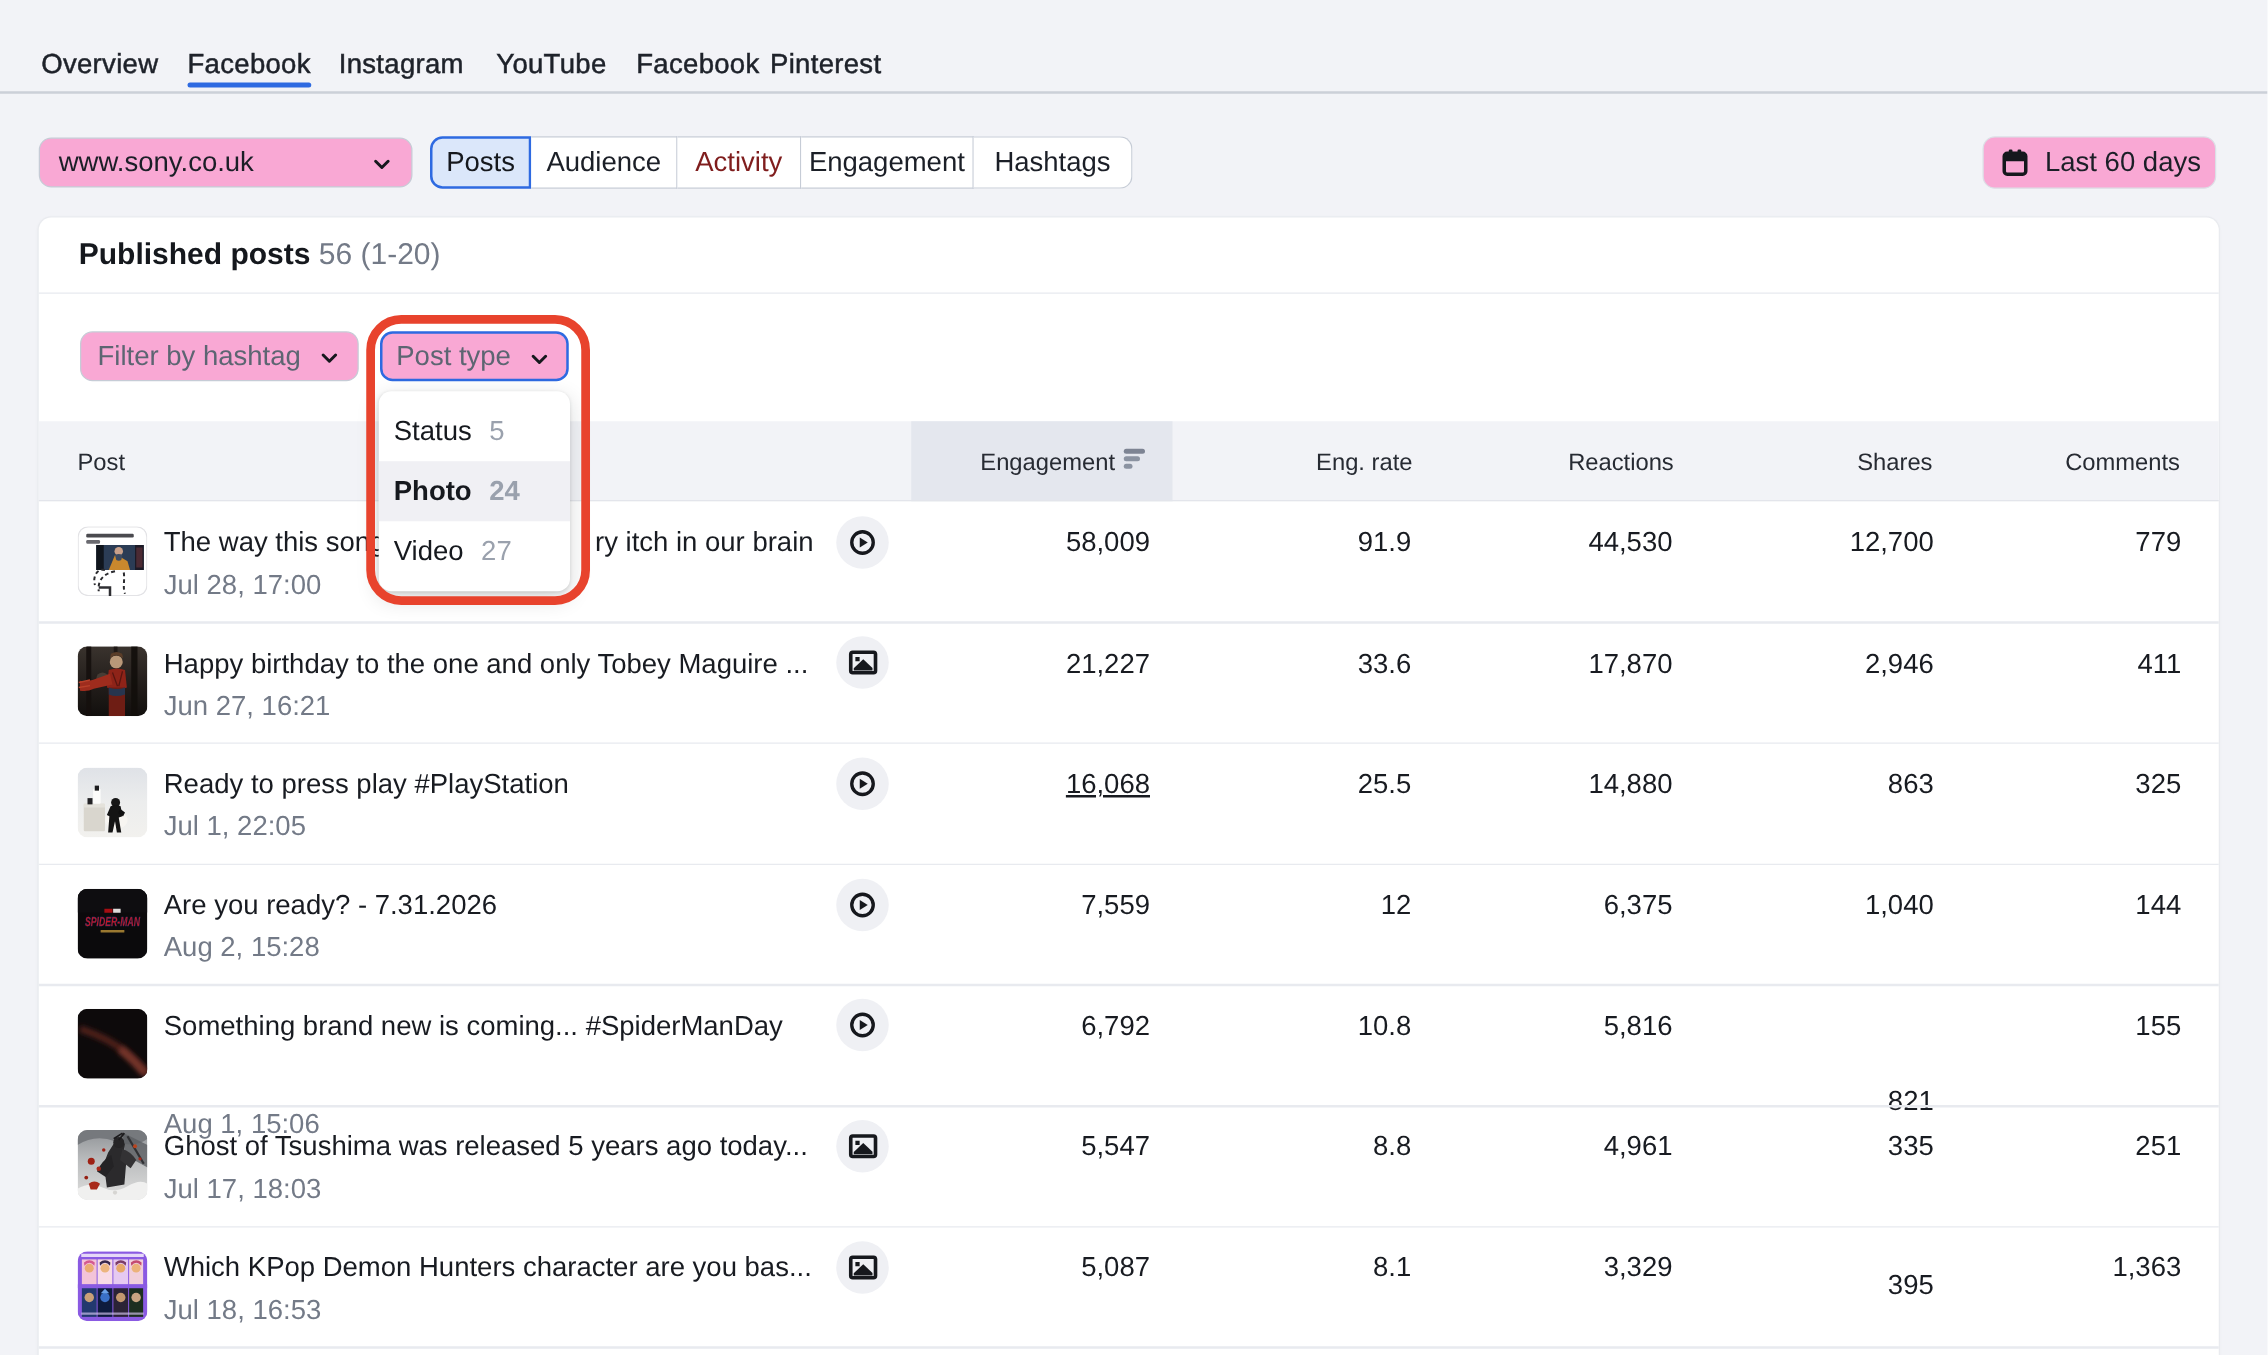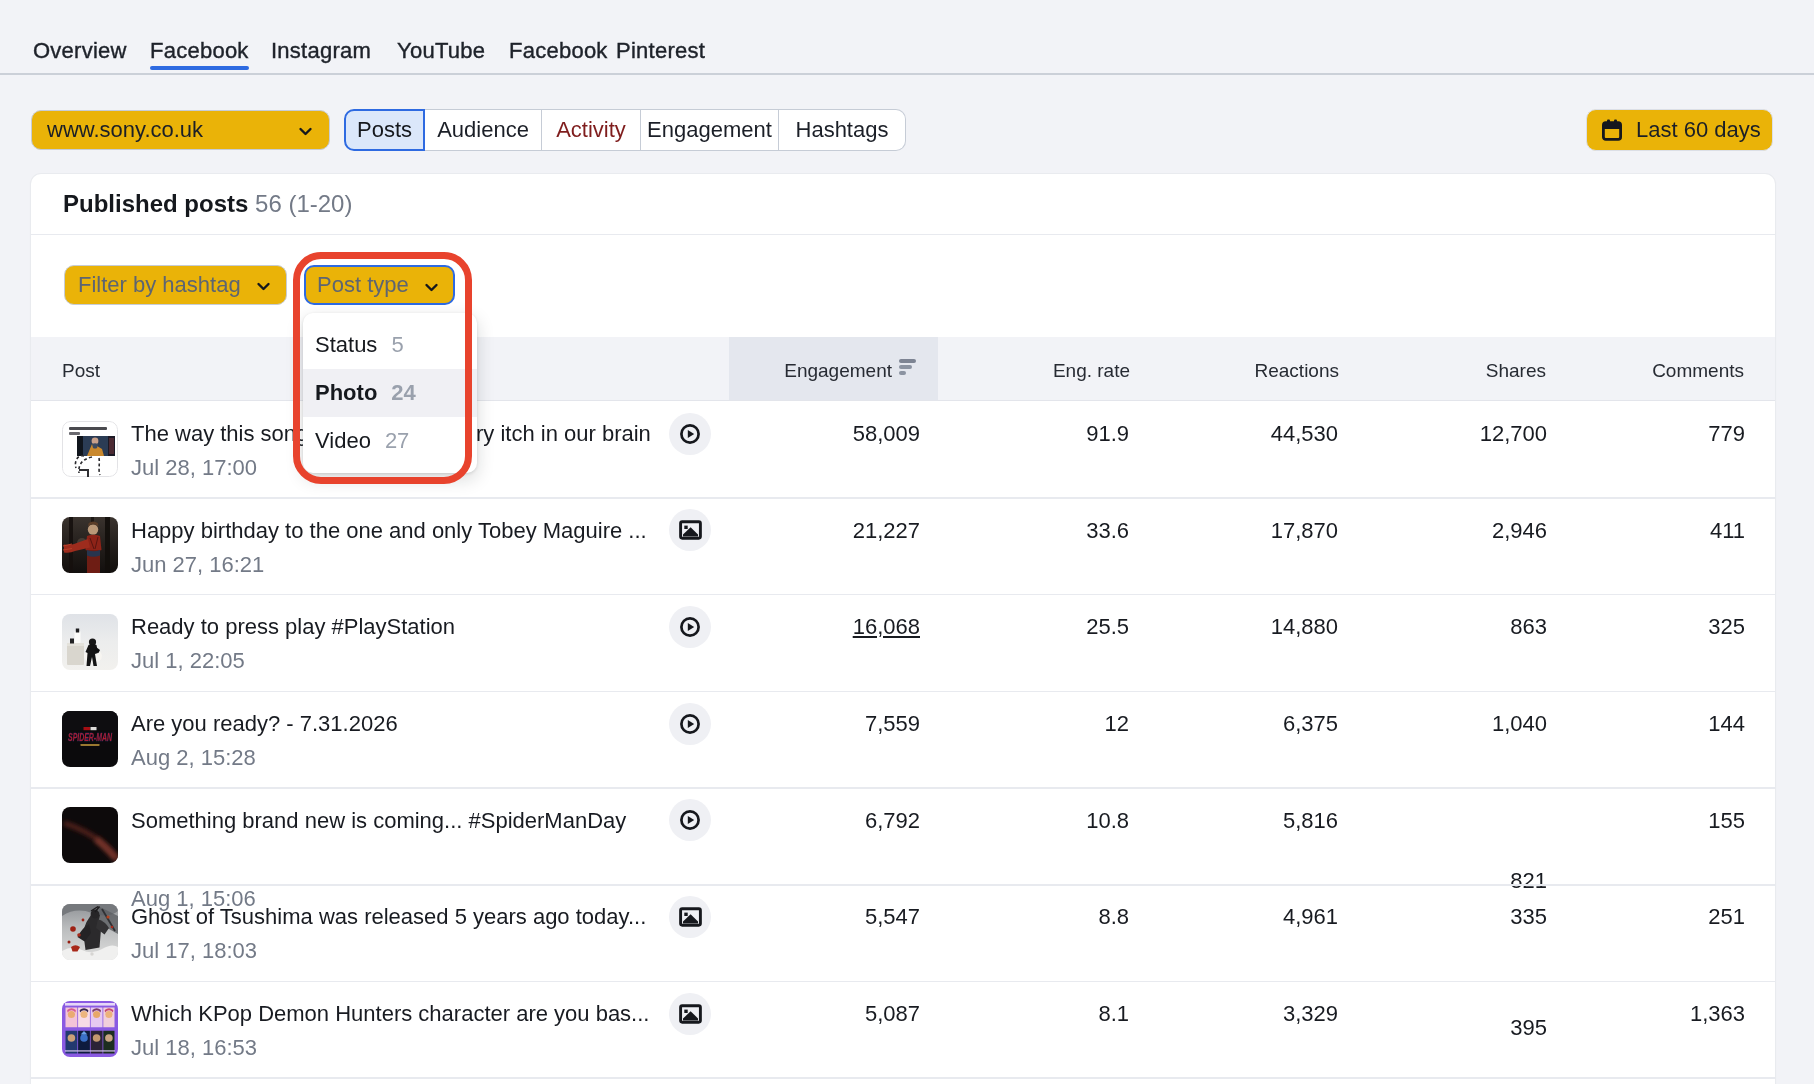--- a/index.html
+++ b/index.html
@@ -3,21 +3,21 @@
 <meta charset="utf-8">
 <style>
   html,body{margin:0;padding:0;}
   body{width:1814px;height:1084px;position:relative;overflow:hidden;
        background:#f2f3f7;font-family:"Liberation Sans",sans-serif;
        -webkit-font-smoothing:antialiased;}
   .abs{position:absolute;}
   .nav{font-size:22px;font-weight:500;color:#1e222a;letter-spacing:.25px;line-height:1;-webkit-text-stroke:.4px #1e222a;}
   .btxt{font-size:22px;color:#1b1f27;line-height:1;}
   .gtxt{color:#5d6572;}
-  .ctl{position:absolute;background:#eab308;border:1.5px solid #c6ccd6;border-radius:10px;
+  .ctl{position:absolute;background:#f9a8d4;border:1.5px solid #c6ccd6;border-radius:10px;
        display:flex;align-items:center;box-sizing:border-box;}
   .num{position:absolute;font-size:22px;color:#181b21;line-height:1;text-align:right;width:300px;}
   .title{position:absolute;font-size:22px;color:#181b21;line-height:1;white-space:nowrap;}
   .date{position:absolute;font-size:22px;color:#737a87;line-height:1;white-space:nowrap;}
   .hdr{position:absolute;font-size:19px;color:#272b33;line-height:1;}
   .circ{position:absolute;width:42px;height:42px;border-radius:50%;background:#eff0f4;
         display:flex;align-items:center;justify-content:center;}
   .thumb{position:absolute;left:62px;width:56px;height:56px;border-radius:8px;overflow:hidden;}
   .rowline{position:absolute;left:31px;width:1744px;height:1.5px;background:#e8eaef;}
   .mitem{height:48px;display:flex;align-items:center;padding:0 12px;font-size:22px;color:#16191e;}
@@ -323,20 +323,20 @@
       <path d="M5 16.6 L12.6 9.3 L20 16.4 L20 18.4 L5 18.4 Z" fill="#16181d"></path>
     </svg>
   </div>
 <div class="num" style="left:620px;top:1003.1px;">5,087</div>
 <div class="num" style="left:829px;top:1003.1px;">8.1</div>
 <div class="num" style="left:1038px;top:1003.1px;">3,329</div>
 <div class="num" style="left:1247px;top:1005px;margin-top:12px;">395</div>
 <div class="num" style="left:1445px;top:1003.1px;">1,363</div>
 <div class="rowline" style="top:1077.4px;"></div>
 
-<div class="abs" style="left:303px;top:313px;width:174px;height:160px;background:#fff;border-radius:10px;
+<div class="abs" style="left:303px;top:313px;width:153px;height:160px;background:#fff;border-radius:10px;
      box-shadow:0 1px 3px rgba(20,22,26,.12), 0 6px 18px rgba(20,22,26,.16);padding:8px 0;box-sizing:border-box;z-index:40;">
   <div class="mitem">Status <span class="mcount">5</span></div>
   <div class="mitem" style="background:#f0f0f4;font-weight:bold;">Photo <span class="mcount">24</span></div>
   <div class="mitem">Video <span class="mcount">27</span></div>
 </div>
 
 <div class="abs" style="left:293px;top:252px;width:179px;height:231.5px;border:7.5px solid #e8432d;border-radius:28px;box-sizing:border-box;z-index:50;"></div>
 
 </body></html>

